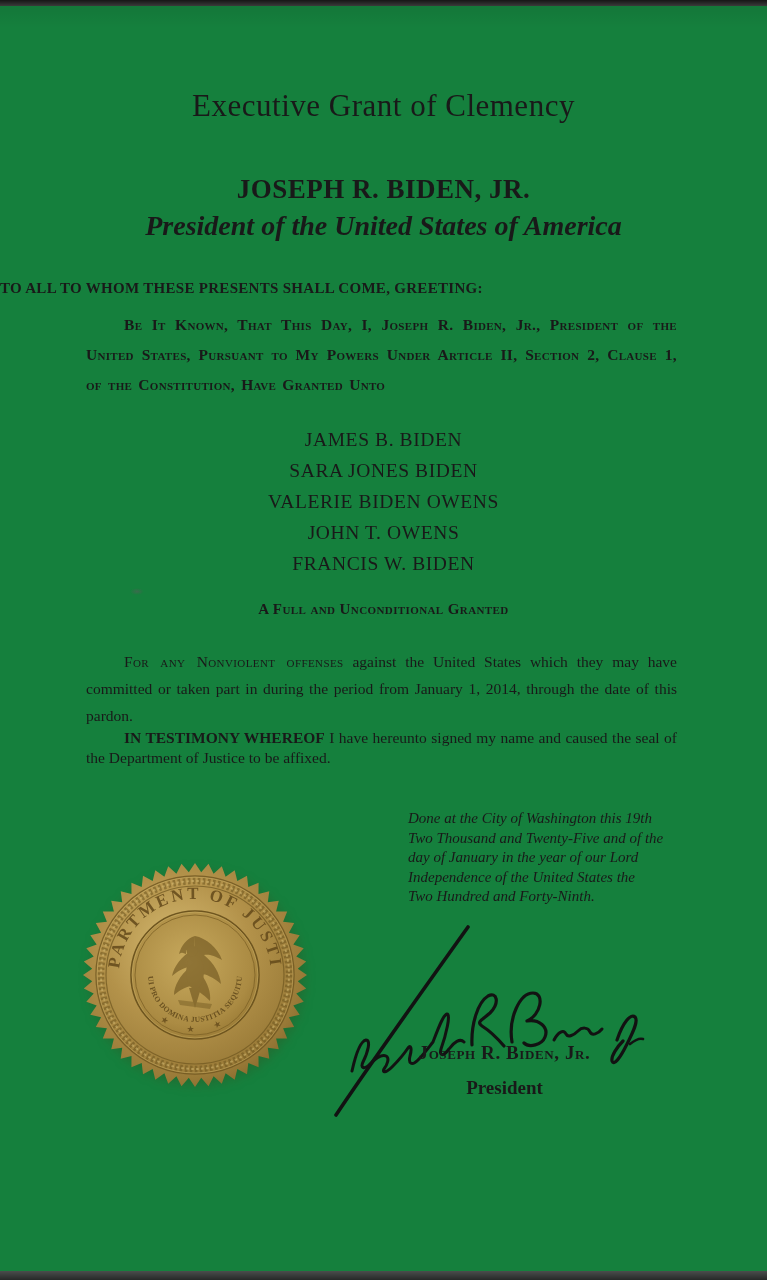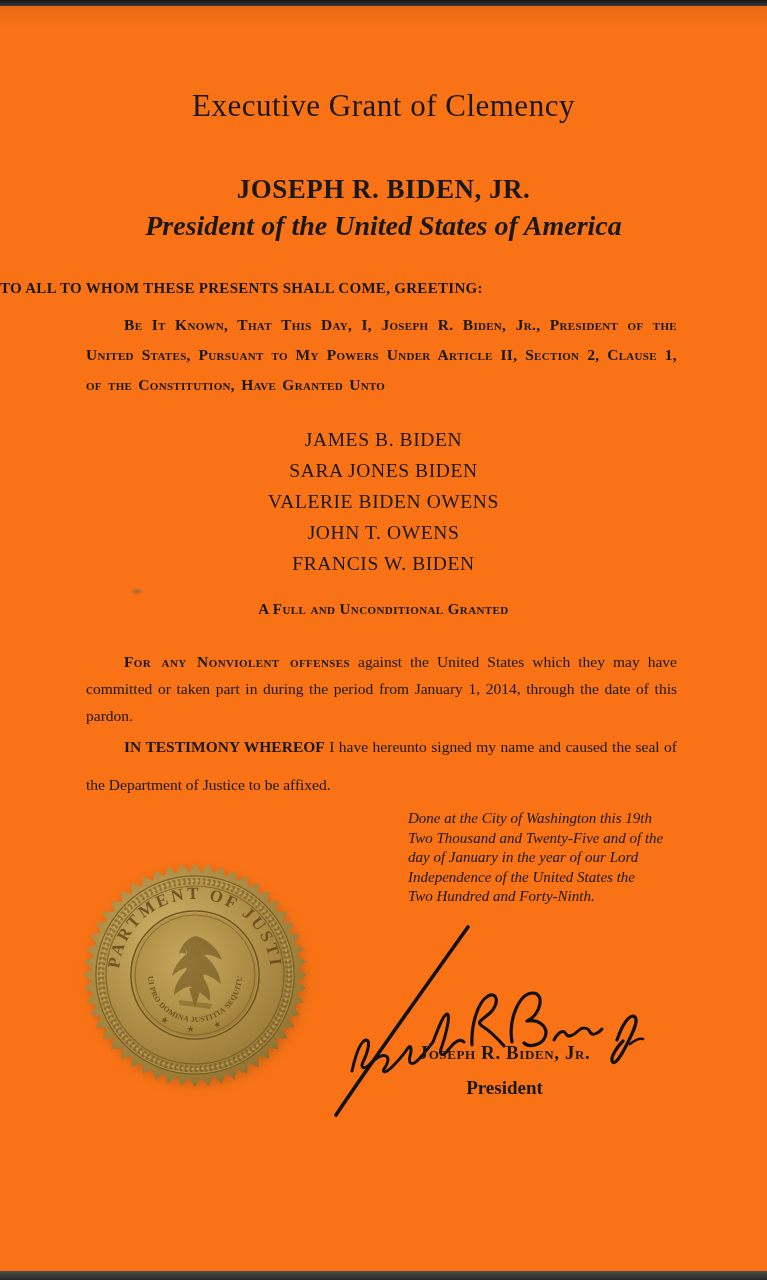--- a/index.html
+++ b/index.html
@@ -1,16 +1,16 @@
 <!DOCTYPE html>
 <html><head>
 <meta charset="utf-8">
 <style>
   html,body{margin:0;padding:0;background:#ffffff;}
-  #screen{position:relative;width:767px;height:1280px;background:#f97316;overflow:hidden;
+  #screen{position:relative;width:767px;height:1280px;background:#15803d;overflow:hidden;
           font-family:"Liberation Serif","DejaVu Serif",serif;color:#191919;}
   .abs{position:absolute;}
 
   
   .bar-top{left:0;top:0;width:767px;height:6px;background:linear-gradient(#161616,#3a3a3a);}
   .bar-top-shade{left:0;top:6px;width:767px;height:22px;
      background:linear-gradient(rgba(0,0,0,0.07),rgba(0,0,0,0));}
   .bar-bottom{left:0;top:1271px;width:767px;height:9px;background:linear-gradient(#4a4d4c,#262928);}
 
   
@@ -20,22 +20,22 @@
   .salutation{left:0;top:280px;width:767px;text-align:left;font-size:15px;font-weight:bold;letter-spacing:.3px;}
 
   
   .para{left:86px;width:591px;text-align:justify;}
   .proclamation{top:310px;font-size:15.5px;font-weight:bold;font-variant:small-caps;
       line-height:30px;text-indent:38px;word-spacing:2px;letter-spacing:.3px;}
   .grantees{left:0;top:424px;width:767px;text-align:center;font-size:19.5px;line-height:31px;letter-spacing:.6px;}
   .pardon-heading{left:0;top:601px;width:767px;text-align:center;font-size:15px;font-weight:bold;
       font-variant:small-caps;letter-spacing:.4px;}
   .clause{top:648px;font-size:15.5px;line-height:27px;text-indent:38px;}
-  .clause .lead{font-weight:bold;font-variant:small-caps;letter-spacing:.4px;word-spacing:2px;}
-  .testimony{top:728px;font-size:15.5px;line-height:38px;text-indent:38px;}
+  .clause .lead{font-weight:normal;font-variant:small-caps;letter-spacing:.4px;word-spacing:2px;}
+  .testimony{top:728px;font-size:15.5px;line-height:20px;text-indent:38px;}
   .testimony .lead{font-weight:bold;}
 
   
   .attestation{left:408px;top:809px;width:275px;font-size:15px;font-style:italic;line-height:19.5px;}
 
   
   .sig-svg{left:330px;top:893px;width:320px;height:230px;}
   .sig-name-block{left:377px;top:1042px;width:255px;text-align:center;}
   .sig-printed{font-size:19px;font-weight:bold;font-variant:small-caps;letter-spacing:.6px;}
   .sig-title{font-size:19px;font-weight:bold;margin-top:13px;}

